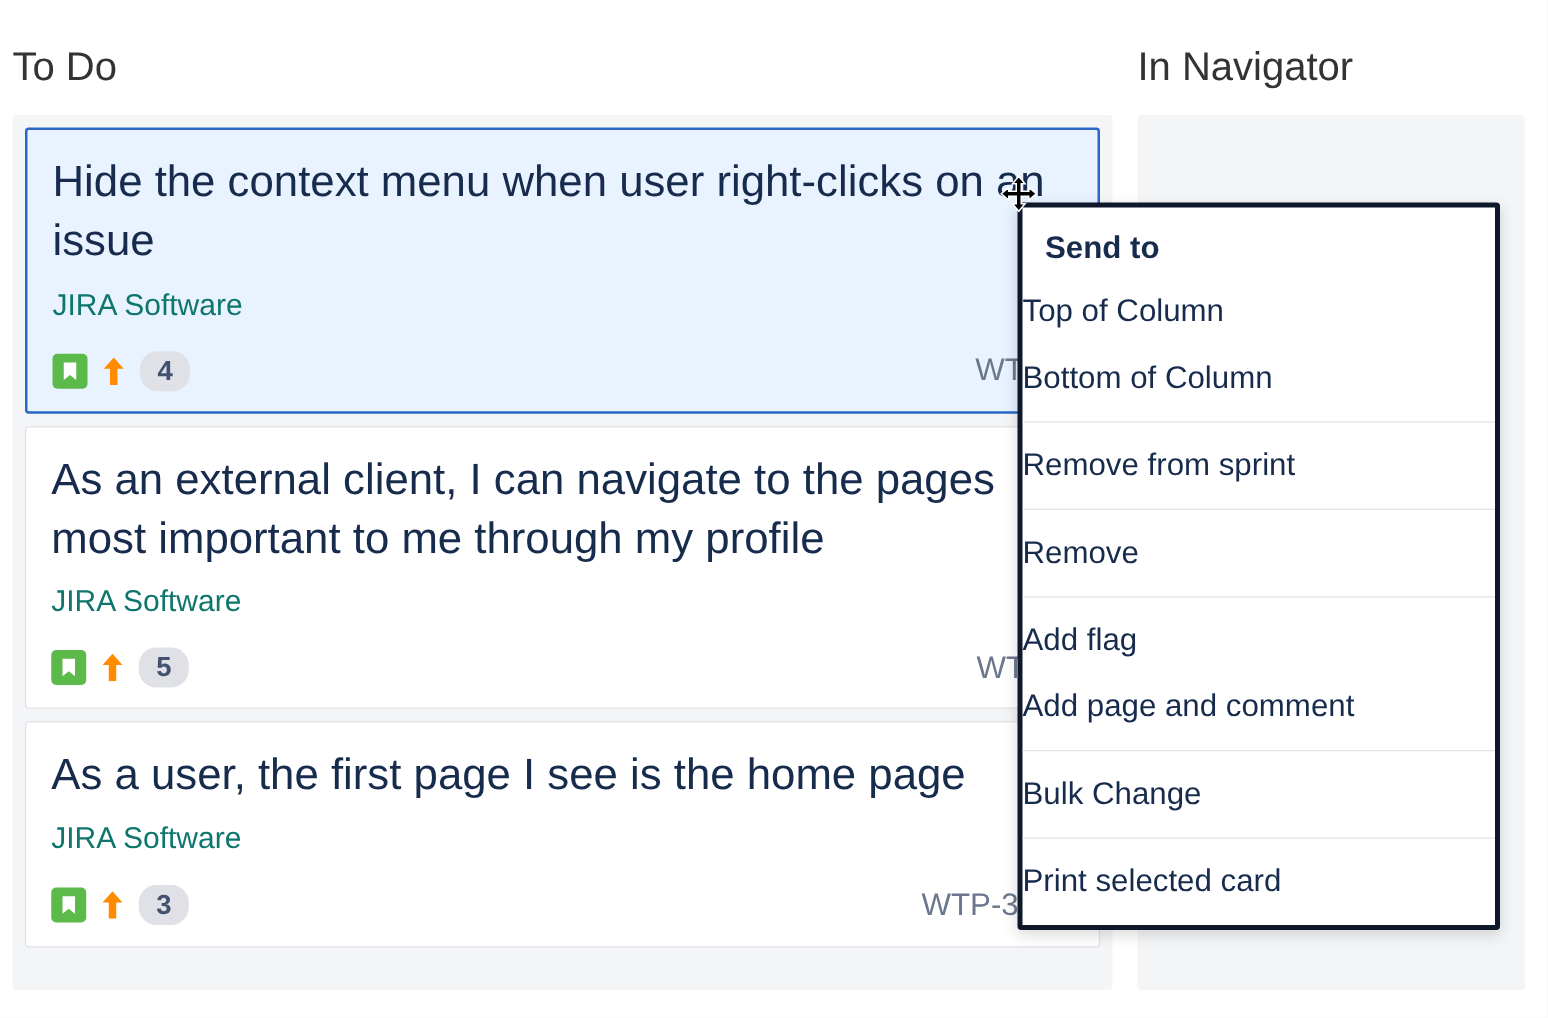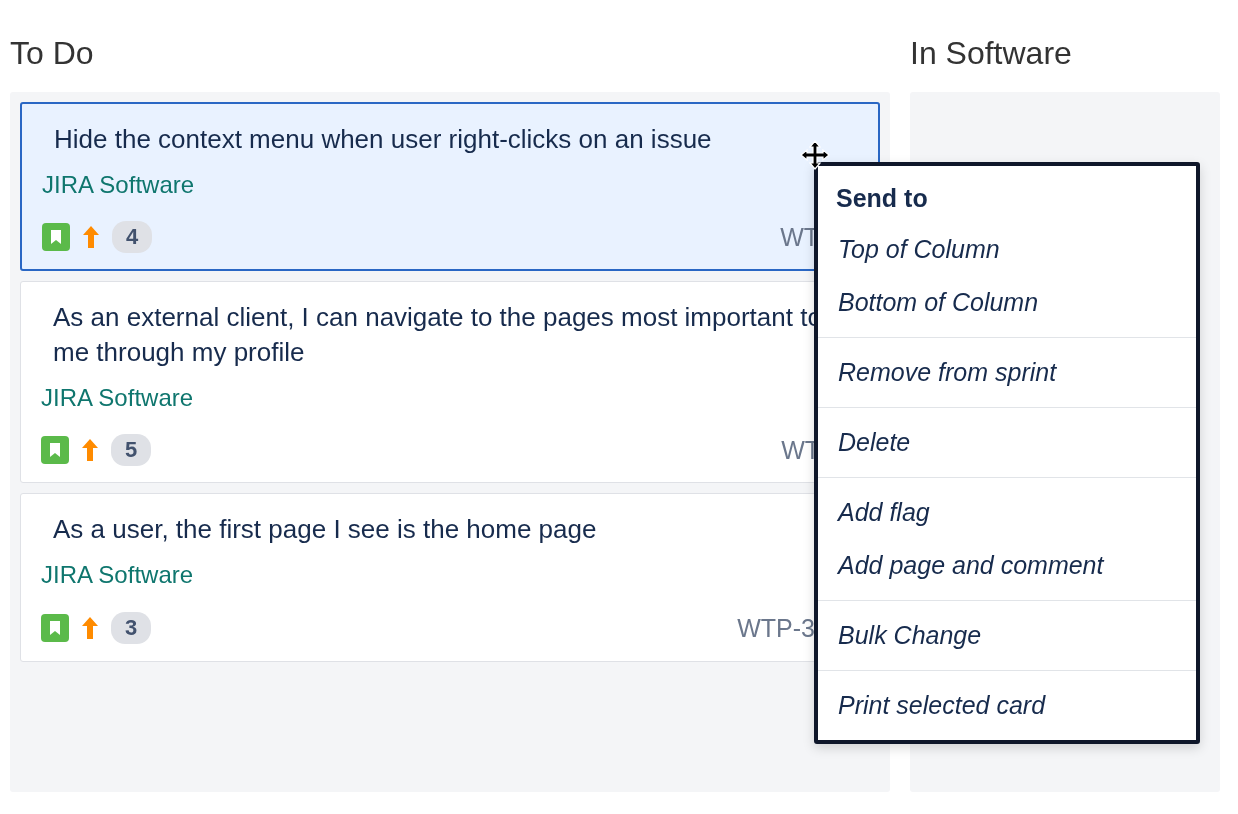--- a/index.html
+++ b/index.html
@@ -40,25 +40,24 @@
     border-radius: 3px;
     padding: 18px 20px 16px 20px;
     margin-bottom: 10px;
     position: relative;
   }
   .card.selected {
     background: #e9f2ff;
     border: 2px solid #2a67c4;
   }
   .card-title {
-    font-size: 26px;
+    font-size: 35px;
     color: #172b4d;
     line-height: 1.35;
     margin-bottom: 14px;
-    margin-left: 12px;
   }
   .card-epic {
     font-size: 24px;
     color: #0f766e;
     margin-bottom: 22px;
   }
   .card-footer {
     display: flex;
     align-items: center;
     justify-content: space-between;
@@ -137,23 +136,22 @@
   .menu-group:last-child { border-bottom: none; }
   .menu-header {
     font-size: 25px;
     font-weight: 700;
     color: #172b4d;
     padding: 10px 18px;
   }
   .menu-item {
     font-size: 25px;
     color: #172b4d;
-    padding: 12px 20px;
+    padding: 12px 0;
     cursor: pointer;
-    font-style: italic;
   }
 </style>
 </head>
 <body>
 
 <div class="board">
 
   <div class="column column-todo">
     <div class="column-header">To Do</div>
     <div class="column-body">
@@ -225,21 +223,21 @@
             <span class="issue-key">WTP-3</span>
             <span class="avatar"></span>
           </div>
         </div>
       </div>
 
     </div>
   </div>
 
   <div class="column column-progress">
-    <div class="column-header">In Software</div>
+    <div class="column-header">In Navigator</div>
     <div class="column-body"></div>
   </div>
 
 </div>
 
 <div class="move-cursor">
   <svg width="30" height="30" viewBox="0 0 30 30">
     <g fill="#000" stroke="#fff" stroke-width="1.2">
       <path d="M15 1 L20 7 H17 V13 H23 V10 L29 15 L23 20 V17 H17 V23 H20 L15 29 L10 23 H13 V17 H7 V20 L1 15 L7 10 V13 H13 V7 H10 Z"></path>
     </g>
@@ -249,21 +247,21 @@
 <div class="context-menu">
   <div class="menu-group">
     <div class="menu-header">Send to</div>
     <div class="menu-item">Top of Column</div>
     <div class="menu-item">Bottom of Column</div>
   </div>
   <div class="menu-group">
     <div class="menu-item">Remove from sprint</div>
   </div>
   <div class="menu-group">
-    <div class="menu-item">Delete</div>
+    <div class="menu-item">Remove</div>
   </div>
   <div class="menu-group">
     <div class="menu-item">Add flag</div>
     <div class="menu-item">Add page and comment</div>
   </div>
   <div class="menu-group">
     <div class="menu-item">Bulk Change</div>
   </div>
   <div class="menu-group">
     <div class="menu-item">Print selected card</div>

